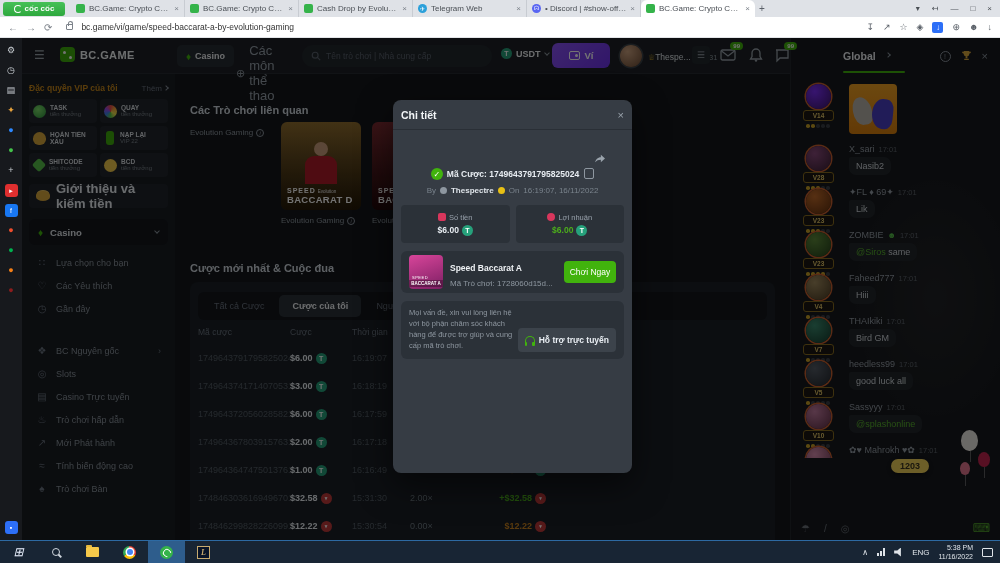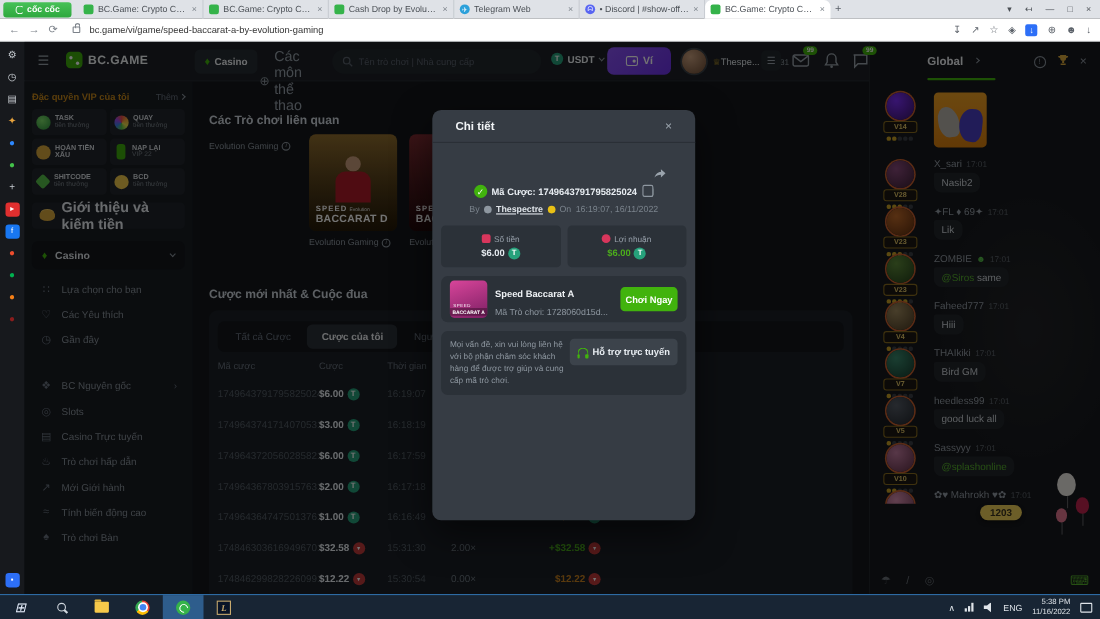--- a/index.html
+++ b/index.html
@@ -177,50 +177,50 @@
 .chat-input input{flex:1;background:transparent;border:none;outline:none;font-size:9px;color:#9aa3ac}
 .chat-input input::placeholder{color:#6a7178}
 .smiley{color:#6a7178;font-size:11px}
 .ctools{position:absolute;left:10px;right:10px;bottom:5px;display:flex;align-items:center;gap:14px;color:#6a7178;font-size:10px}
 .ctools .sp{flex:1}
 .keybtn{color:#56b12c;font-size:12px}
 
 
 .dim{position:absolute;inset:0;background:rgba(0,0,0,.55);z-index:5}
 .modal{position:absolute;left:371px;top:62px;width:239px;height:373px;background:#363c44;border-radius:8px;z-index:10;box-shadow:0 12px 34px rgba(0,0,0,.55)}
-.mhead{height:30px;display:flex;align-items:center;padding:0 21px;border-bottom:1px solid #2a2f36}
+.mhead{height:30px;display:flex;align-items:center;padding:0 8px;border-bottom:1px solid #2a2f36}
 .mhead b{font-size:10.5px;color:#f2f5f7}
 .mclose{margin-left:auto;color:#9aa3ac;font-size:11px}
 .mshare{position:absolute;right:26px;top:50px;color:#9aa3ac}
 .midrow{margin-top:38px;display:flex;align-items:center;justify-content:center;gap:4px}
 .chk{width:12px;height:12px;border-radius:50%;background:#41b30d;color:#fff;font-size:8px;display:inline-flex;align-items:center;justify-content:center;flex:none}
 .midrow b{font-size:8.5px;color:#e8edf2;white-space:nowrap}
 .cpy{width:8px;height:9px;border:1px solid #8e97a0;border-radius:2px;position:relative;margin-left:3px}
 .cpy::before{content:"";position:absolute;left:-3px;top:-3px;width:8px;height:9px;border:1px solid #8e97a0;border-radius:2px;background:#363c44}
 .mby{margin-top:6px;display:flex;align-items:center;justify-content:center;gap:4px;font-size:8px;color:#7a838c}
 .medal{width:7px;height:7px;border-radius:50%;background:#8e97a0}
-.pname{color:#dfe4e9;font-weight:bold;text-decoration:underline}
+.pname{color:#dfe4e9;font-weight:bold;}
 .bee{width:7px;height:7px;border-radius:50%;background:#e8c015}
 .mstats{margin:10px 8px 0;display:flex;gap:6px}
 .scard{flex:1;height:38px;background:#2b3138;border-radius:4px;display:flex;flex-direction:column;align-items:center;justify-content:center;gap:3px}
 .slbl{display:flex;align-items:center;gap:3px;font-size:7.5px;color:#98a1ab}
 .sic{width:8px;height:8px;border-radius:2px;flex:none}
 .sic0{background:#d8365c;border-radius:2px}
 .sic1{background:#7a45f0}
 .sic2{background:#d8365c;border-radius:50%}
 .sval{display:flex;align-items:center;gap:3px;font-size:8.5px;font-weight:bold;color:#e8edf2}
 .mgame{margin:8px 8px 0;height:42px;background:#2b3138;border-radius:6px;display:flex;align-items:center;gap:7px;padding:0 8px}
 .mthumb{width:34px;height:34px;border-radius:4px;background:linear-gradient(160deg,#d8459a,#7c1f63);position:relative;overflow:hidden;flex:none}
 .mthumb .t1{position:absolute;left:3px;bottom:9px;font-size:4px;color:#fff;letter-spacing:.5px}
 .mthumb .t2{position:absolute;left:0;right:0;bottom:2px;font-size:4.5px;font-weight:bold;color:#fff;text-align:center;background:rgba(0,0,0,.3);padding:1px 0}
 .mginfo{flex:1;overflow:hidden;line-height:1.5}
 .mgname{font-size:8.5px;font-weight:bold;color:#eef1f4;white-space:nowrap}
 .mgid{font-size:8px;color:#8e97a0;white-space:nowrap;display:flex;align-items:center;gap:5px}
-.playbtn{flex:none;width:52px;height:22px;background:#41b30d;border-radius:4px;color:#fff;font-size:8.5px;font-weight:bold;display:flex;align-items:center;justify-content:center}
-.mnote{margin:8px 8px 0;background:#2b3138;border-radius:6px;display:flex;align-items:flex-start;gap:0;padding:7px 8px}
+.playbtn{flex:none;width:52px;height:22px;background:#41b30d;border-radius:4px;color:#fff;font-size:8.5px;font-weight:normal;display:flex;align-items:center;justify-content:center}
+.mnote{margin:8px 8px 0;background:#2b3138;border-radius:6px;display:flex;align-items:flex-end;gap:0;padding:7px 8px}
 .mnote p{flex:1;font-size:7.5px;line-height:1.45;color:#8e97a0}
 .msupport{flex:none;height:24px;background:#3c434b;border-radius:4px;display:flex;align-items:center;gap:4px;padding:0 7px}
 .msupport b{font-size:8.5px;color:#e8edf2;white-space:nowrap}
 .hphone{width:10px;height:8px;border:1.5px solid #41b30d;border-bottom:none;border-radius:6px 6px 0 0;position:relative}
 .hphone::before,.hphone::after{content:"";position:absolute;bottom:-2px;width:2.5px;height:4px;background:#41b30d;border-radius:1px}
 .hphone::before{left:-1px}.hphone::after{right:-1px}
 
 
 .taskbar{position:absolute;left:0;right:0;bottom:0;height:23px;background:#182534;border-top:1px solid #2d6aa3;display:flex;align-items:center;z-index:20}
 .tapps{display:flex;height:23px;align-items:center}
@@ -481,21 +481,21 @@
             <div class="mitem">
               <span class="mic">▤</span>
               <span class="mlb">Casino Trực tuyến</span>
             </div>
             <div class="mitem">
               <span class="mic">♨</span>
               <span class="mlb">Trò chơi hấp dẫn</span>
             </div>
             <div class="mitem">
               <span class="mic">↗</span>
-              <span class="mlb">Mới Giới hành</span>
+              <span class="mlb">Mới Phát hành</span>
             </div>
             <div class="mitem">
               <span class="mic">≈</span>
               <span class="mlb">Tính biến động cao</span>
             </div>
             <div class="mitem">
               <span class="mic">♠</span>
               <span class="mlb">Trò chơi Bàn</span>
             </div>
           </div>

